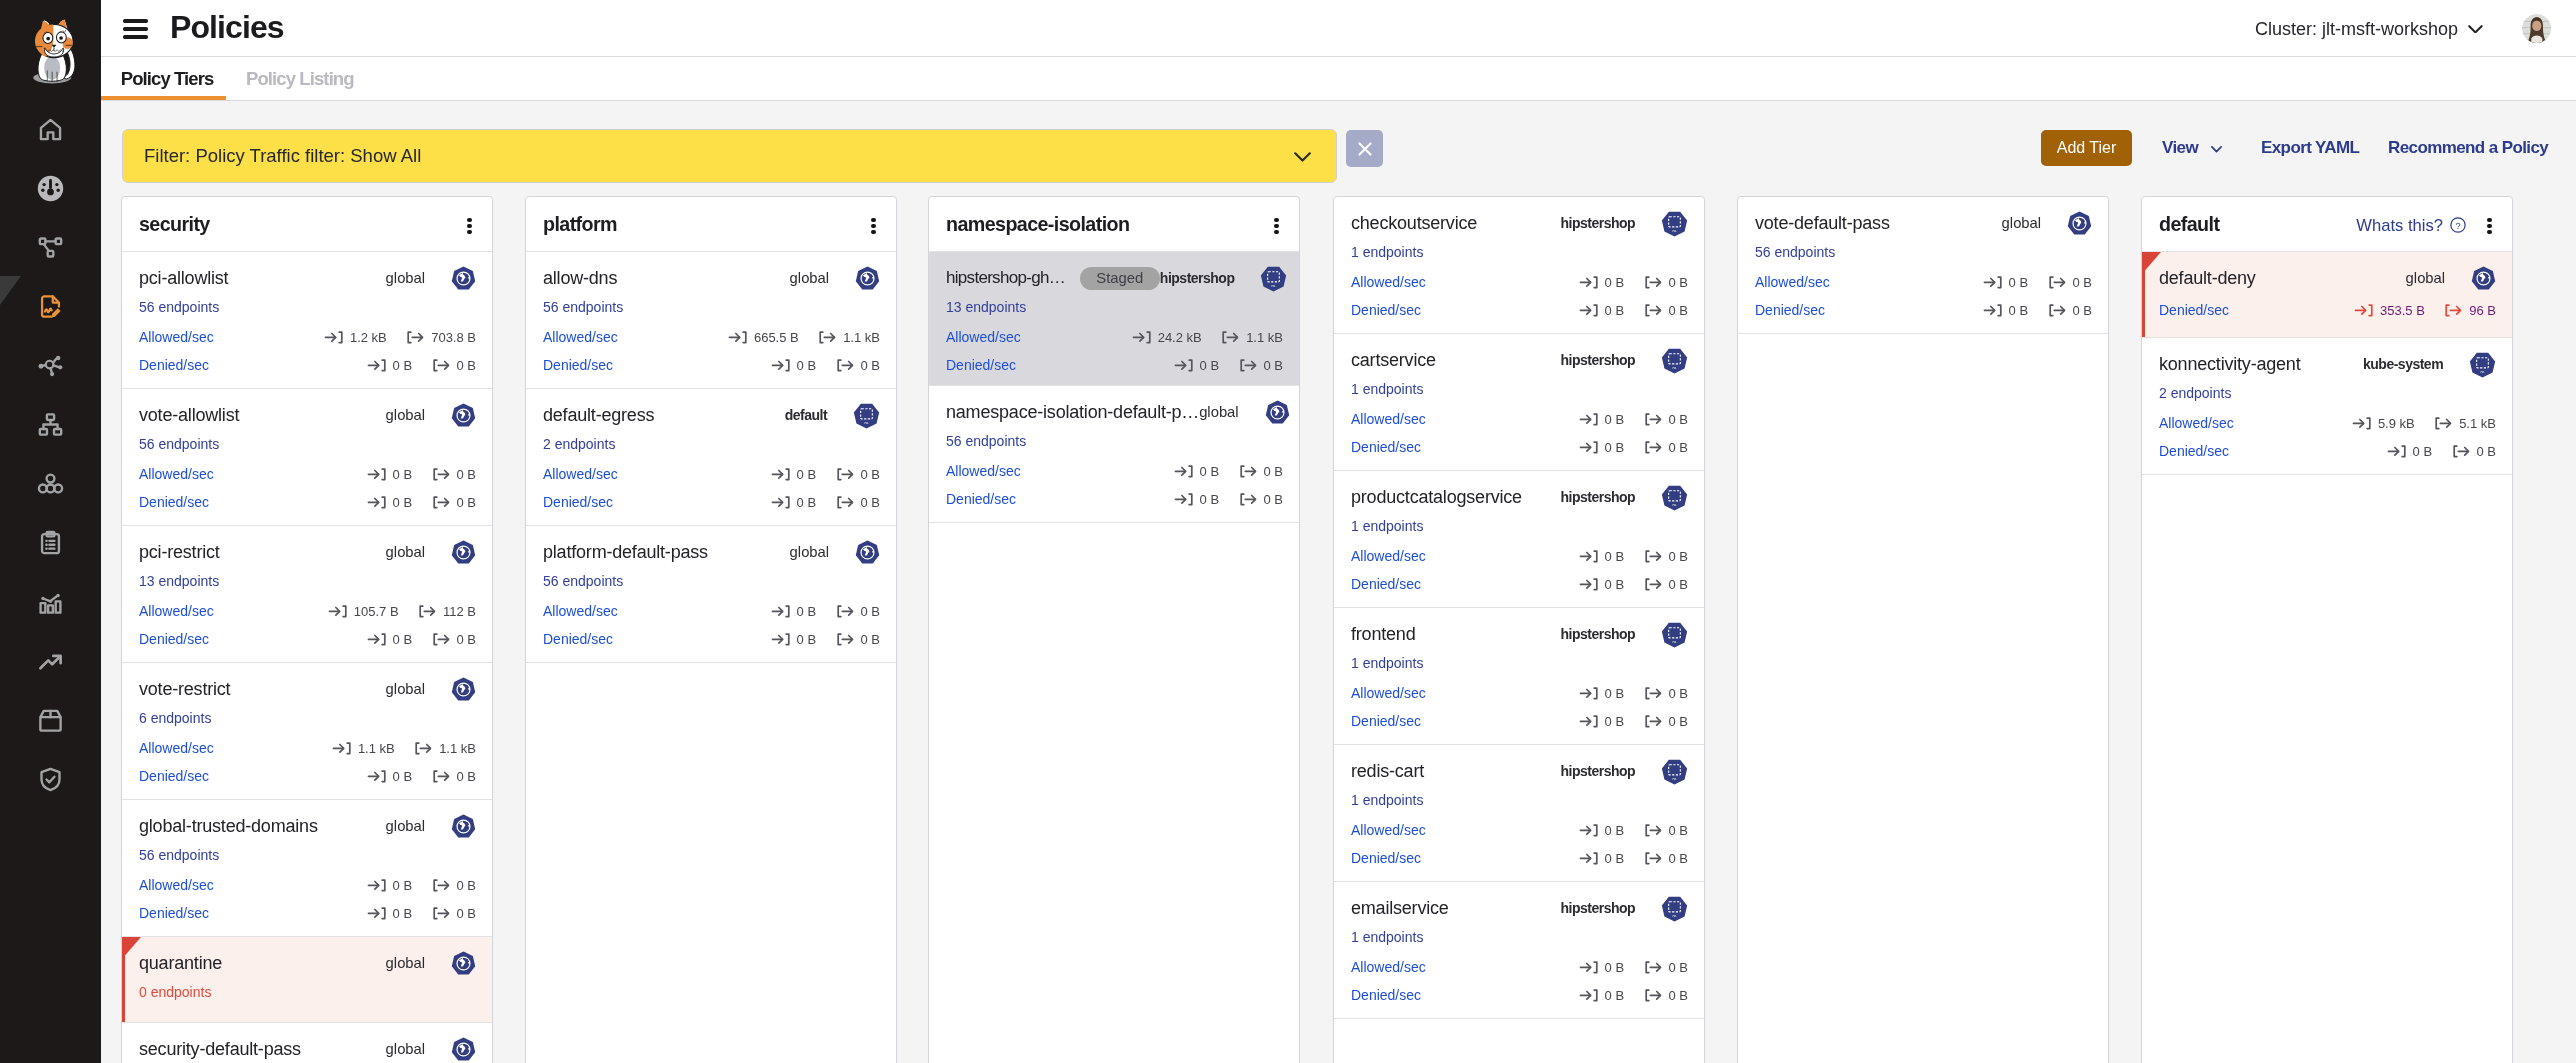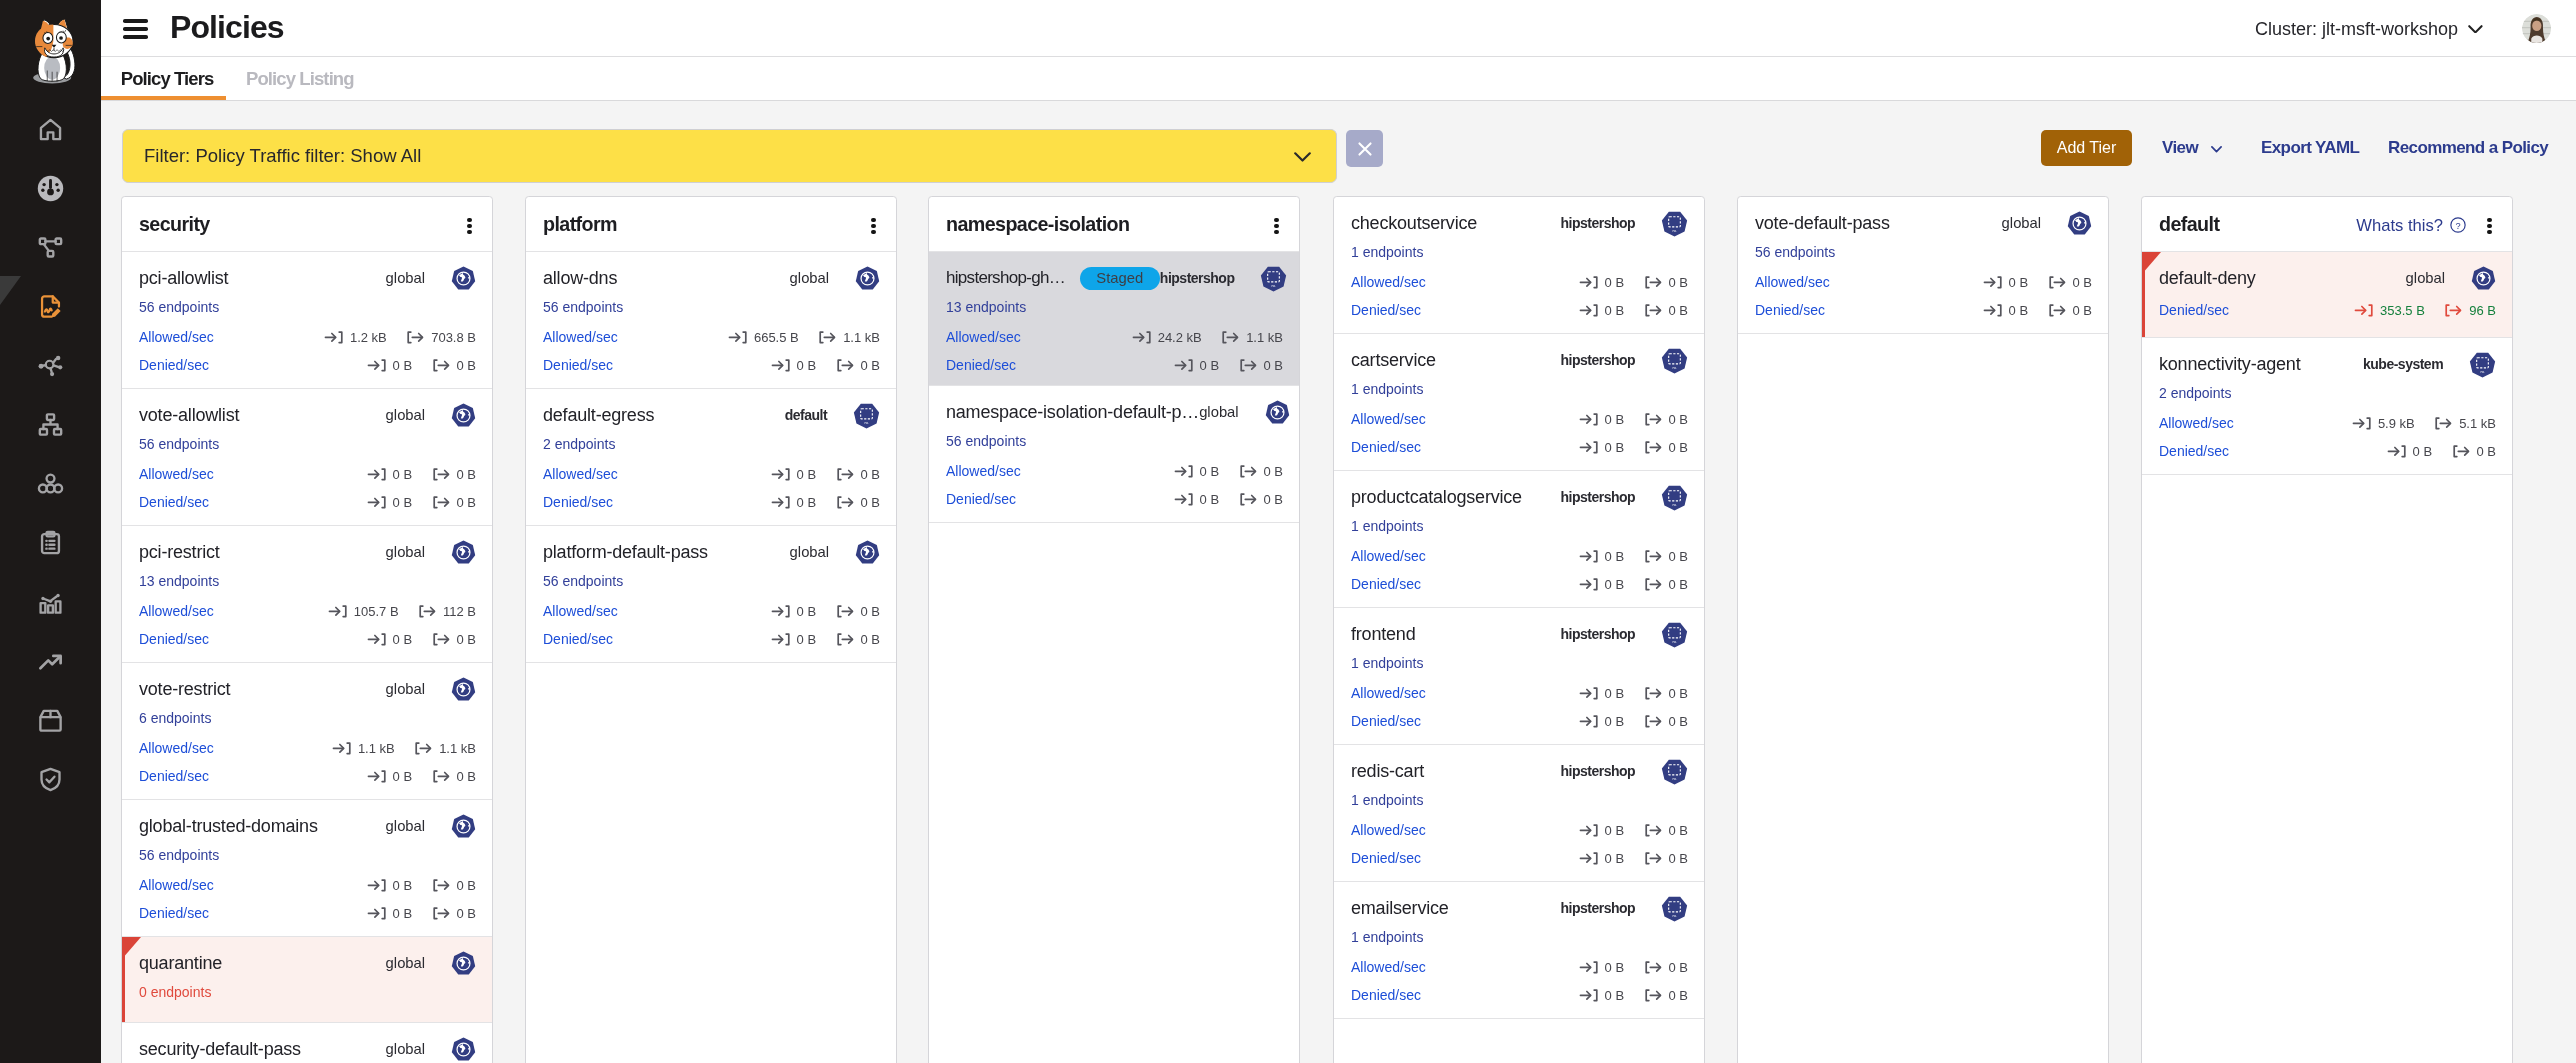--- a/index.html
+++ b/index.html
@@ -48,32 +48,32 @@
   .card.short { height:86px; }
   .card.staged { background:#d9d9dd; height:134px;padding-left:20px; }
   .card.alert { background:#fcf0ed; }
   .card.alert:before { content:""; position:absolute; left:0; top:0; bottom:0; width:3.1px; background:#da4438; }
   .card.alert:after { content:""; position:absolute; left:0; top:0; width:0; height:0; border-top:22px solid #da4438; border-right:19.7px solid transparent; }
   .nrow { position:absolute; left:17px; right:16px; top:14px; height:24.6px; display:flex; align-items:center; }
   .pname { font-size:18px; color:#222228; white-space:nowrap; letter-spacing:-0.2px; }
   .scopes { margin-left:auto; display:flex; align-items:center;gap:16px; }
   .scopelbl { font-size:14.8px; color:#2b2b31; margin-right:9.9px; }
   .scopelbl.ns { font-weight:bold; font-size:14px; letter-spacing:-0.5px; }
-  .pill { background:#0ea5e9; border-radius:11.7px; height:23.4px; line-height:23.4px; padding:0 16.6px; font-size:14.8px; color:#3e3e45; margin-left:14.8px; }
+  .pill { background:#a3a3a3; border-radius:11.7px; height:23.4px; line-height:23.4px; padding:0 16.6px; font-size:14.8px; color:#3e3e45; margin-left:14.8px; }
   .erow { position:absolute; left:17px; top:47px; height:18.5px; font-size:14px; color:#32409a; }
   .erow.red { color:#e04a3d; }
   .vrow { position:absolute; left:17px; right:16px; height:18.5px; display:flex; align-items:center; }
   .vrow.allowed { top:76px; }
   .vrow.denied { top:104px; }
   .vrow .lbl { font-size:14px; color:#1d4ed8; }
   .vals { margin-left:auto; display:flex; align-items:center; }
   .vgroup { display:flex; align-items:center; margin-left:18.5px; }
   .vgroup svg { margin-right:4.9px; }
   .vgroup .v { font-size:13px; color:#46464c; }
-  .vrow.red .v { color:#15803d; }
+  .vrow.red .v { color:#701a75; }
   .card.shortdeny .vrow { top:49px; }
 </style>
 </head>
 <body>
 <div class="sidebar">
   <svg class="cat" width="46" height="65" viewBox="0 0 74 106" style="left:31px;top:18.5px">
       <ellipse cx="34" cy="96" rx="31" ry="9" fill="#999b9e"></ellipse>
       <path d="M57 98 C68 95 72 84 71 72 C70 58 65 48 59 42 L54 47 C60 55 64 66 63 77 C62 88 58 93 52 95 Z" fill="#fff" stroke="#1a1a1a" stroke-width="1.6"></path>
       <path d="M20 52 C10 66 8 88 15 97 C20 103 48 103 53 97 C60 88 58 66 48 52 Z" fill="#fff" stroke="#1a1a1a" stroke-width="1.6"></path>
       <ellipse cx="34" cy="80" rx="13" ry="19" fill="#b9bcc2"></ellipse>

